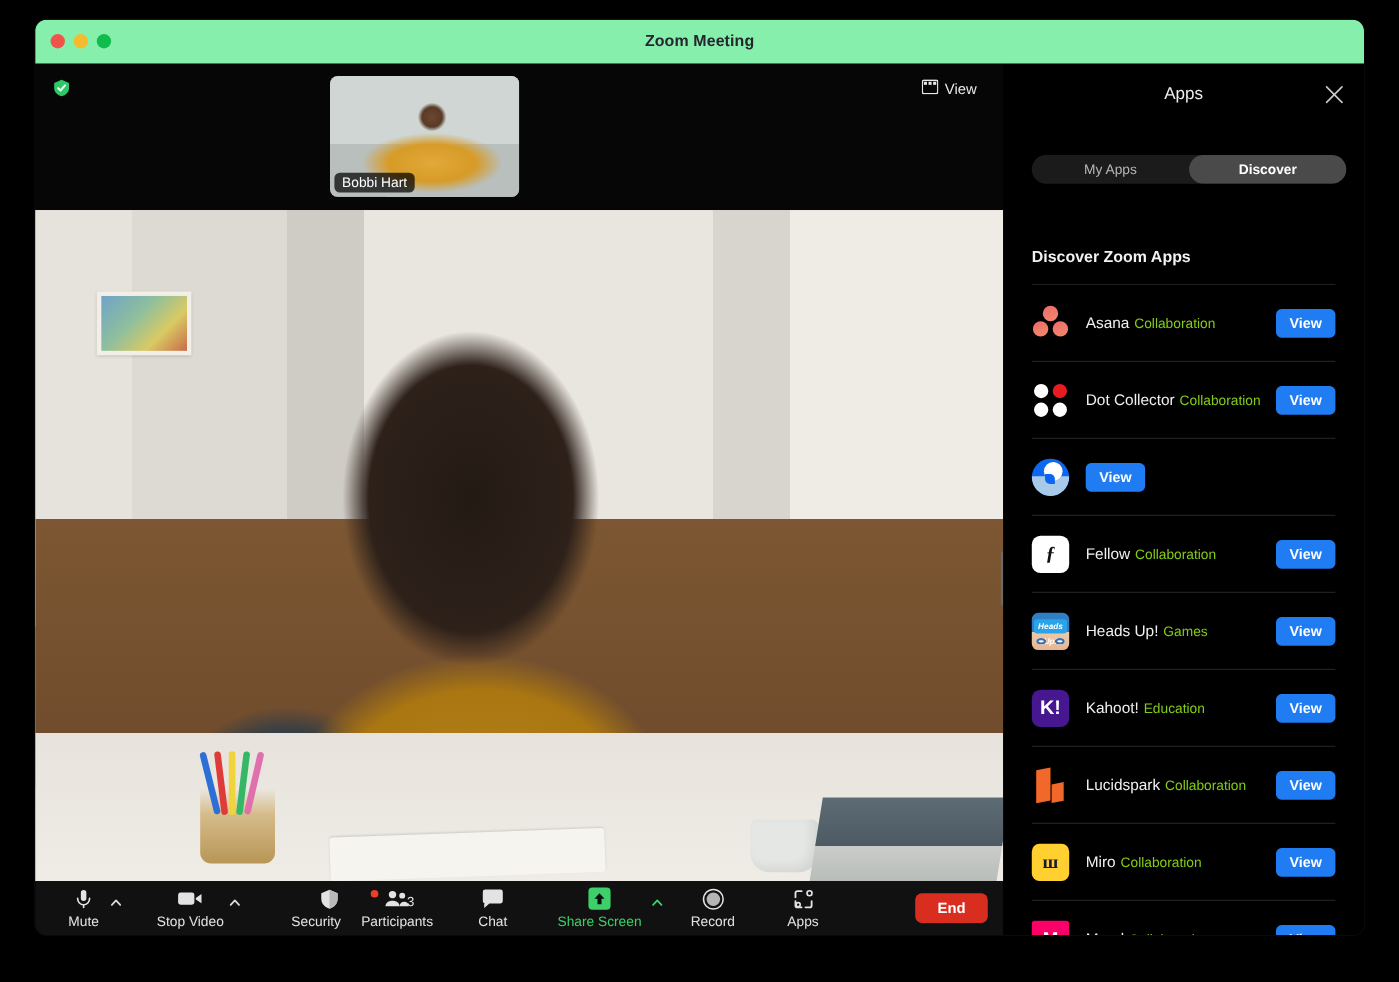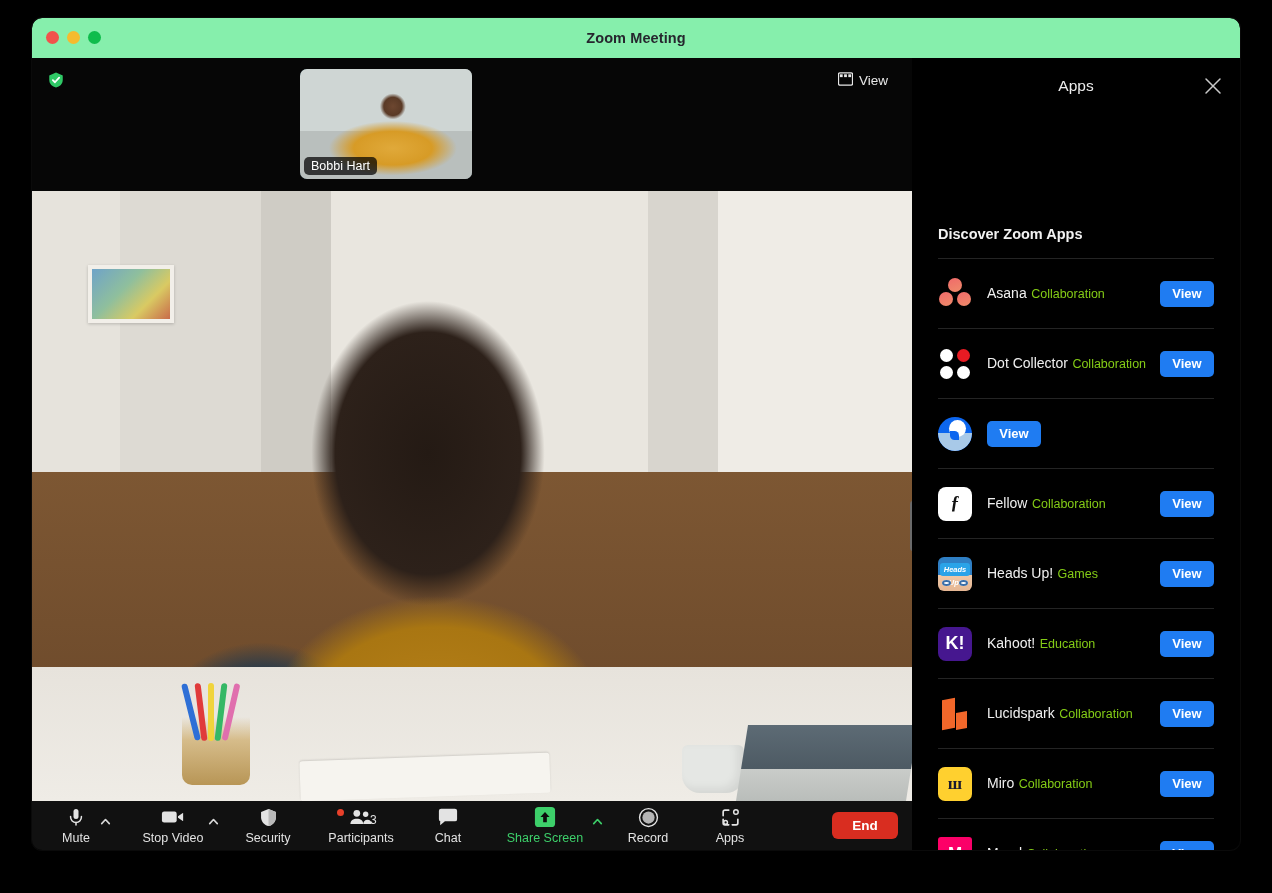--- a/index.html
+++ b/index.html
@@ -602,21 +602,21 @@
               </svg>
             </span>
             <span class="tb-label">Stop Video</span>
             <span class="tb-caret" style="right:6px;">
               <svg viewBox="0 0 12 12" width="13" height="13">
                 <path d="M2.5 8 L6 4.2 L9.5 8" stroke="#d8d8d8" stroke-width="1.5" fill="none" stroke-linecap="round" stroke-linejoin="round"></path>
               </svg>
             </span>
           </div>
 
-          <div class="tb-item" style="width:84px;">
+          <div class="tb-item" style="width:84px;align-items:flex-end;">
             <span class="tb-icon">
               <svg viewBox="0 0 24 24" width="21" height="21">
                 <path d="M12 2.2 L20.5 5.8 V11.6 C20.5 16.6 16.8 20.6 12 21.8 C7.2 20.6 3.5 16.6 3.5 11.6 V5.8 Z" fill="#e3e3e3"></path>
                 <path d="M12 2.2 L20.5 5.8 V11.6 C20.5 16.6 16.8 20.6 12 21.8 Z" fill="#b9b9b9"></path>
               </svg>
             </span>
             <span class="tb-label">Security</span>
           </div>
 
           <div class="tb-item" style="width:102px;">
@@ -688,20 +688,24 @@
 
         <div id="apps-header">
           <div id="apps-title">Apps</div>
           <span id="apps-close">
             <svg viewBox="0 0 22 22" width="22" height="22">
               <path d="M4 4 L18 18 M18 4 L4 18" stroke="#c9c9c9" stroke-width="1.5" stroke-linecap="round"></path>
             </svg>
           </span>
         </div>
 
+        <div id="apps-tabs">
+          <div class="apps-tab">My Apps</div>
+          <div class="apps-tab active">Discover</div>
+        </div>
 
         <div id="discover-heading">Discover Zoom Apps</div>
 
         <div id="apps-list">
 
           <div class="app-row">
             <span class="app-icon ic-asana">
                 <i></i>
                 <i></i>
                 <i></i>

